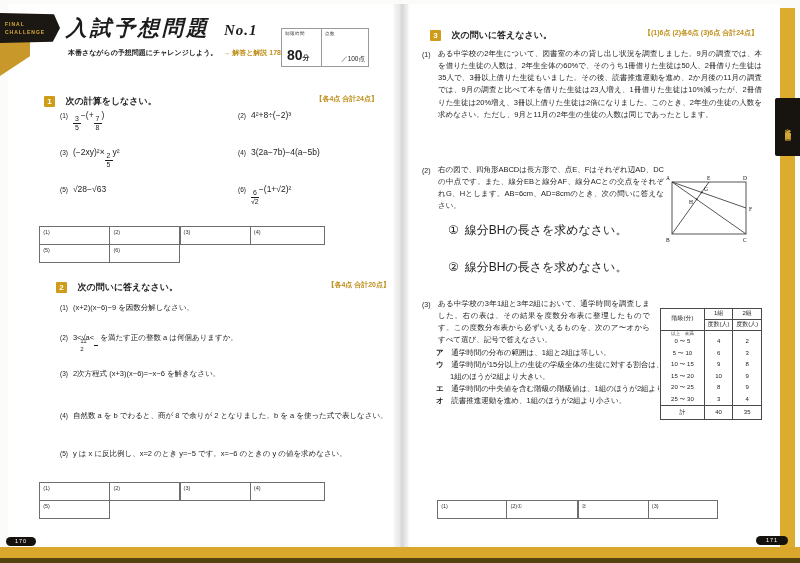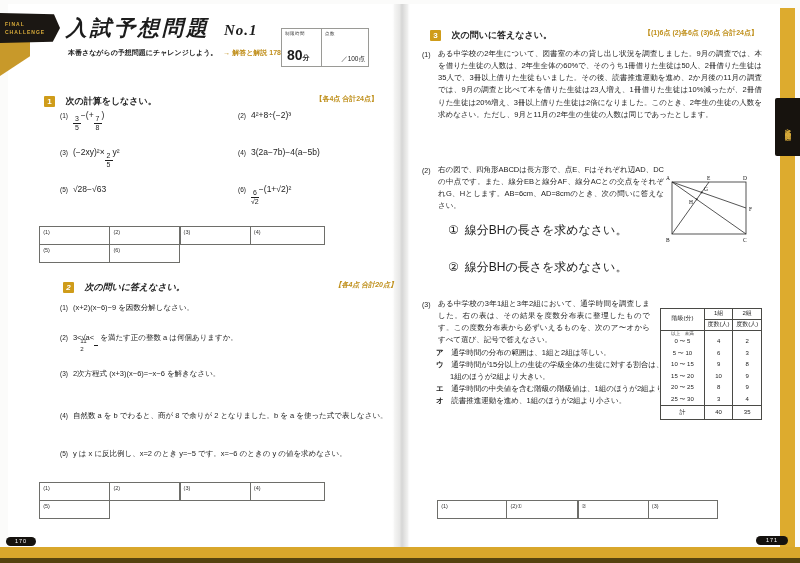--- a/index.html
+++ b/index.html
@@ -173,21 +173,21 @@
         <div class="anscell" style="width:71px;"><span>(2)</span></div>
         <div class="anscell" style="width:71px;"><span>(3)</span></div>
         <div class="anscell" style="width:75px;"><span>(4)</span></div>
       </div>
       <div class="ansrow">
         <div class="anscell" style="width:71px;"><span>(5)</span></div>
         <div class="anscell" style="width:71px;"><span>(6)</span></div>
       </div>
     </div>
 
-    <div class="sechead" style="left:53px;top:272px;width:334px;font-style:italic;">
+    <div class="sechead" style="left:46px;top:272px;width:334px;">
       <span class="secnum">2</span>
       <span class="sectitle">次の問いに答えなさい。</span>
       <span class="secpoints">【各4点 合計20点】</span>
     </div>
 
     <div class="prob jp" style="left:50px;top:296px;">
       <span class="plabel">(1)</span><span>(x+2)(x−6)−9 を因数分解しなさい。</span>
     </div>
     <div class="prob jp" style="left:50px;top:326px;">
       <span class="plabel">(2)</span><span>3&lt;√a&lt;<span class="frac">

